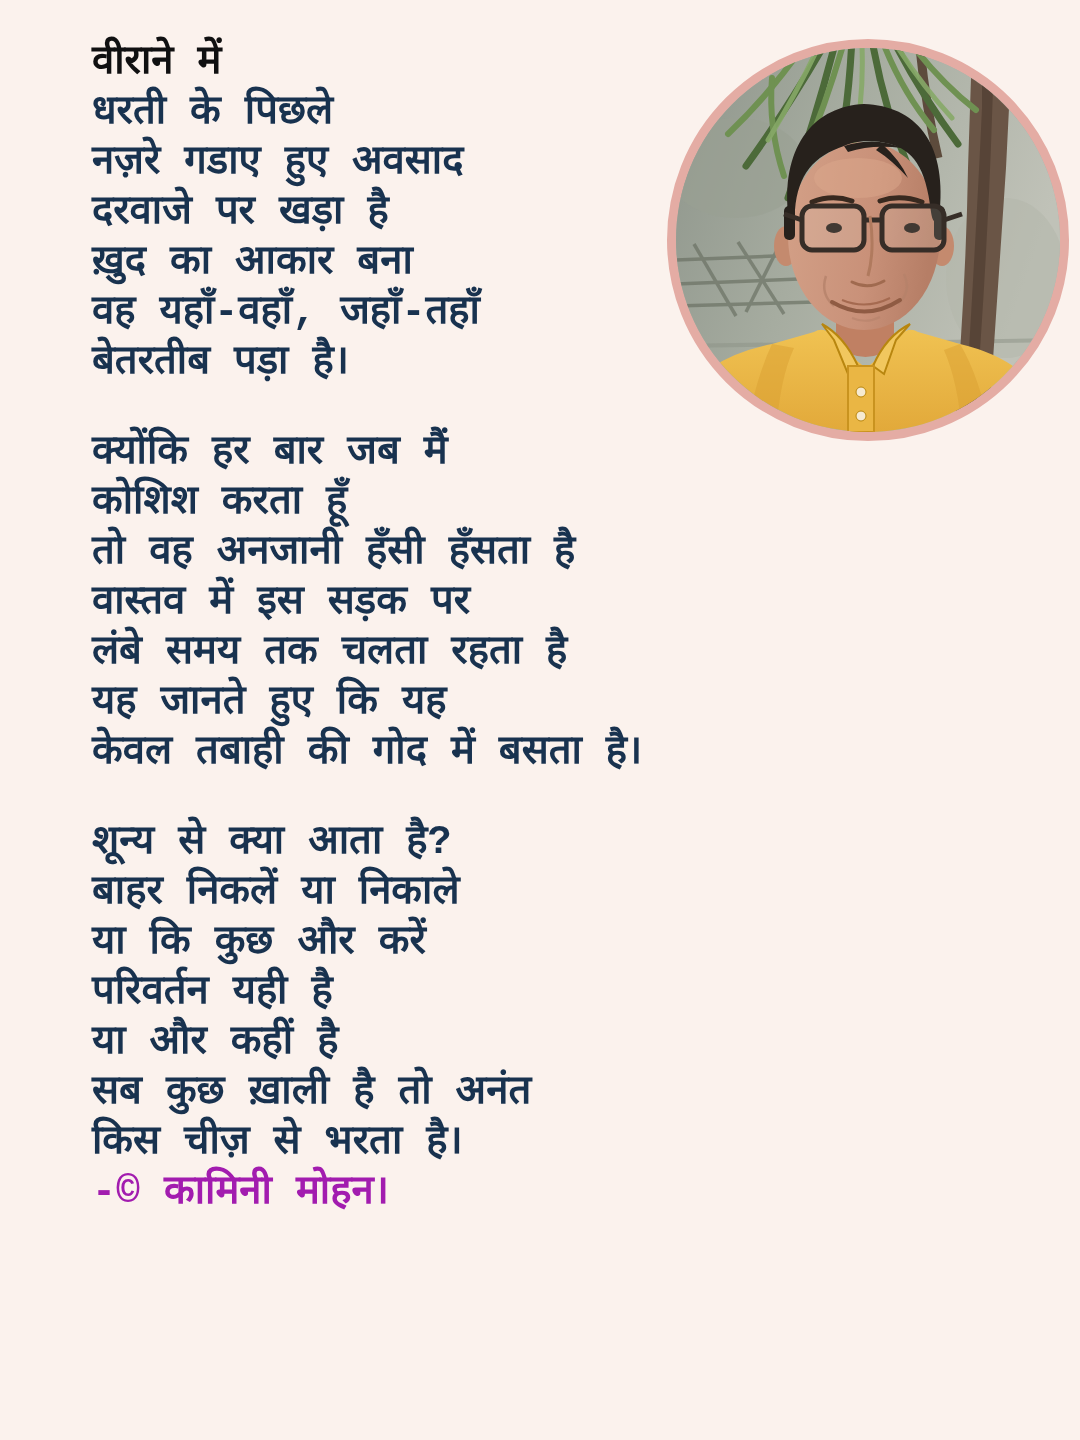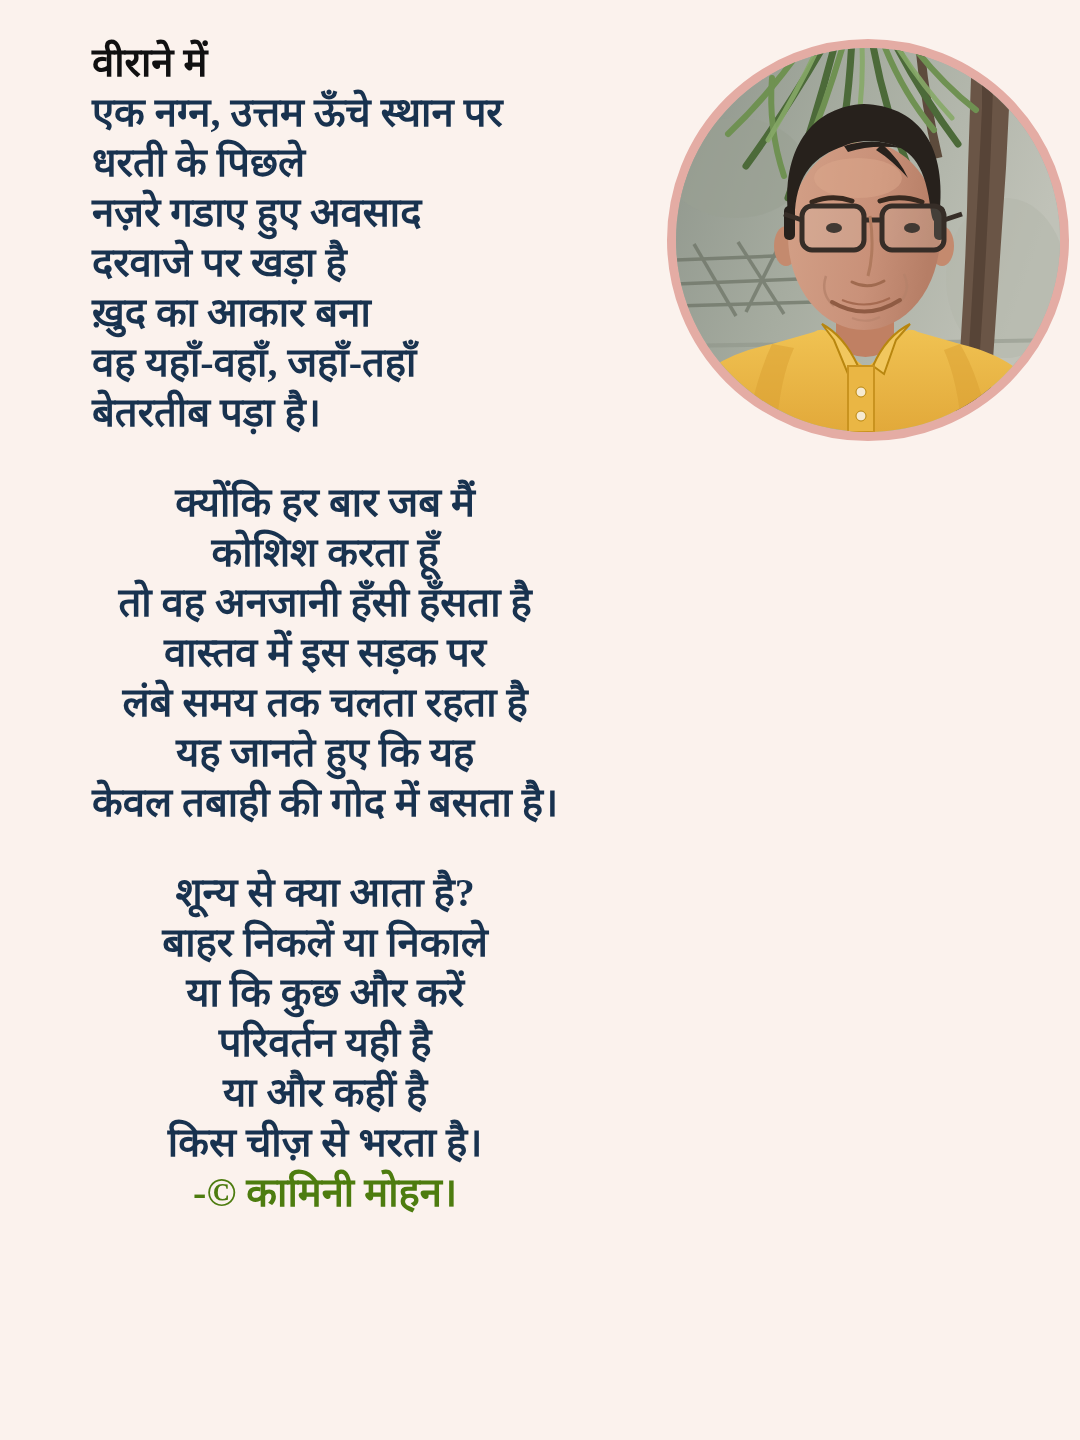--- a/index.html
+++ b/index.html
@@ -6,41 +6,41 @@
     margin: 0;
     padding: 0;
     background: #fbf2ed;
   }
   .page {
     position: relative;
     width: 1080px;
     height: 1440px;
     background: #fbf2ed;
     overflow: hidden;
-    font-family: Liberation Serif, serif;
+    font-family: Liberation Mono, monospace;
   }
   .poem {
     position: absolute;
     left: 92px;
     top: 38px;
     font-weight: 700;
     font-size: 40px;
     line-height: 50px;
     color: #18324f;
     letter-spacing: 0px;
     white-space: nowrap;
   }
   .poem-title {
     color: #101011;
   }
   .stanza { margin: 0; padding: 0; }
-  .stanza + .stanza { margin-top: 40px; text-align: center; }
+  .stanza + .stanza { margin-top: 40px; }
   .poem-line { height: 50px; }
   .poem-signature {
-    color: #4d7c0f;
+    color: #a21caf;
     height: 50px;
   }
   .photo-frame {
     position: absolute;
     left: 667px;
     top: 39px;
     width: 384px;
     height: 384px;
     border-radius: 50%;
     border: 9px solid #e4aca4;
@@ -50,21 +50,20 @@
   .photo-frame svg { display: block; }
 </style>
 </head>
 <body>
 
 <div class="page">
 
   <div class="poem">
     <div class="stanza">
       <div class="poem-line poem-title">वीराने में</div>
-      <div class="poem-line">एक नग्न, उत्तम ऊँचे स्थान पर</div>
       <div class="poem-line">धरती के पिछले</div>
       <div class="poem-line">नज़रे गडाए हुए अवसाद</div>
       <div class="poem-line">दरवाजे पर खड़ा है</div>
       <div class="poem-line">ख़ुद का आकार बना</div>
       <div class="poem-line">वह यहाँ-वहाँ, जहाँ-तहाँ</div>
       <div class="poem-line">बेतरतीब पड़ा है।</div>
     </div>
 
     <div class="stanza">
       <div class="poem-line">क्योंकि हर बार जब मैं</div>
@@ -75,20 +74,21 @@
       <div class="poem-line">यह जानते हुए कि यह</div>
       <div class="poem-line">केवल तबाही की गोद में बसता है।</div>
     </div>
 
     <div class="stanza">
       <div class="poem-line">शून्य से क्या आता है?</div>
       <div class="poem-line">बाहर निकलें या निकाले</div>
       <div class="poem-line">या कि कुछ और करें</div>
       <div class="poem-line">परिवर्तन यही है</div>
       <div class="poem-line">या और कहीं है</div>
+      <div class="poem-line">सब कुछ ख़ाली है तो अनंत</div>
       <div class="poem-line">किस चीज़ से भरता है।</div>
       <div class="poem-signature">-© कामिनी मोहन।</div>
     </div>
   </div>
 
   <div class="photo-frame">
     <svg width="384" height="384" viewBox="0 0 384 384" xmlns="http://www.w3.org/2000/svg">
       <defs>
         <linearGradient id="wall" x1="0" y1="0" x2="1" y2="0.35">
           <stop offset="0" stop-color="#8e958b"></stop>

